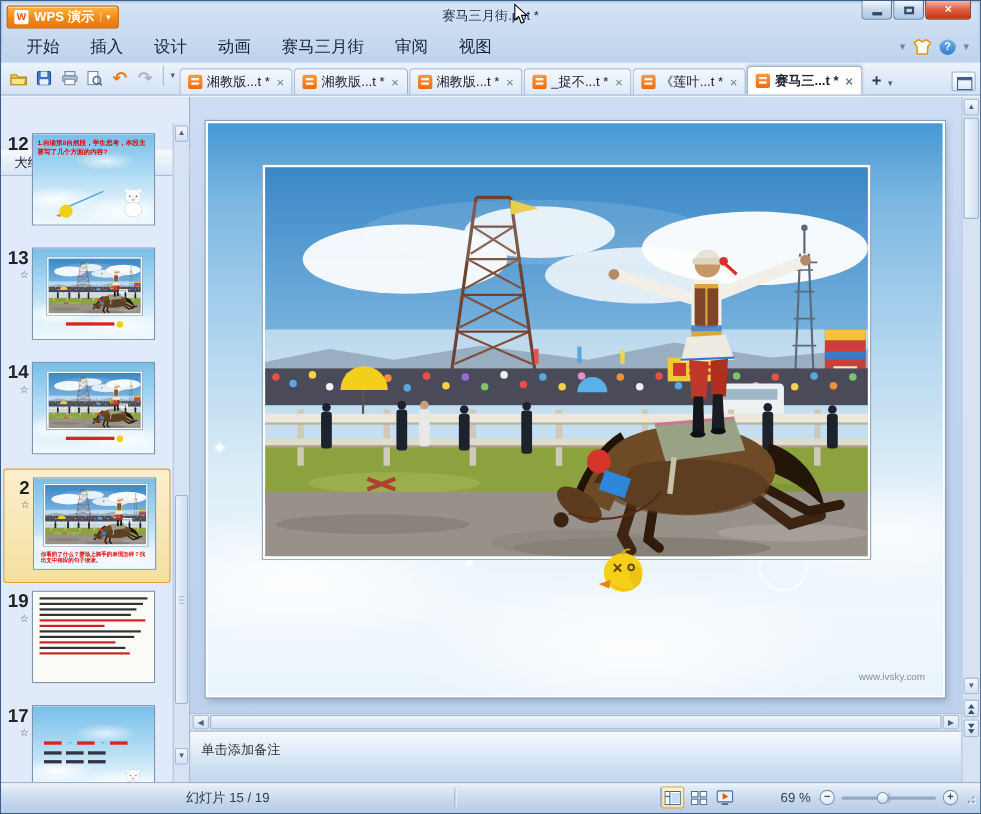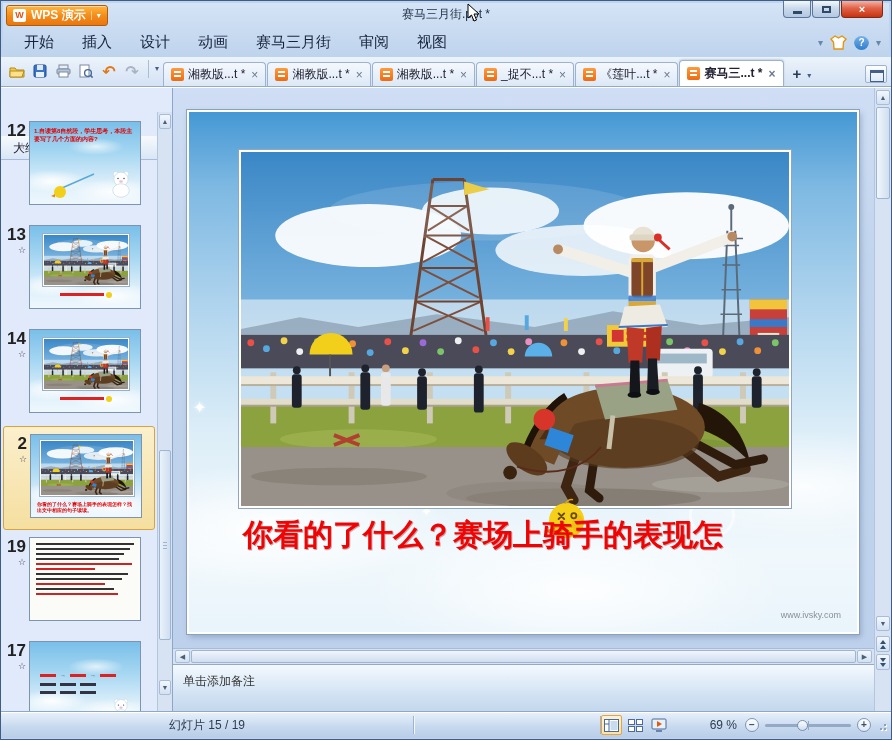--- a/index.html
+++ b/index.html
@@ -634,21 +634,20 @@
           <div class="bokeh"></div>
           <div class="photo">
             <svg viewBox="0 0 560 360" preserveAspectRatio="none">
                 <use href="#photo-scene"></use>
               </svg>
           </div>
           <svg class="chick" viewBox="0 0 60 56">
               <use href="#chick-sym"></use>
             </svg>
           <div class="slide-text">
-            <div class="l1">你看的了什么？赛场上骑手的表现怎</div>
           </div>
           <div class="watermark">www.ivsky.com</div>
         </div>
       </div>
       <div class="hscroll">
         <div class="hbtn left">◀</div>
         <div class="hthumb"></div>
         <div class="hbtn right">▶</div>
       </div>
       <div class="notes">

